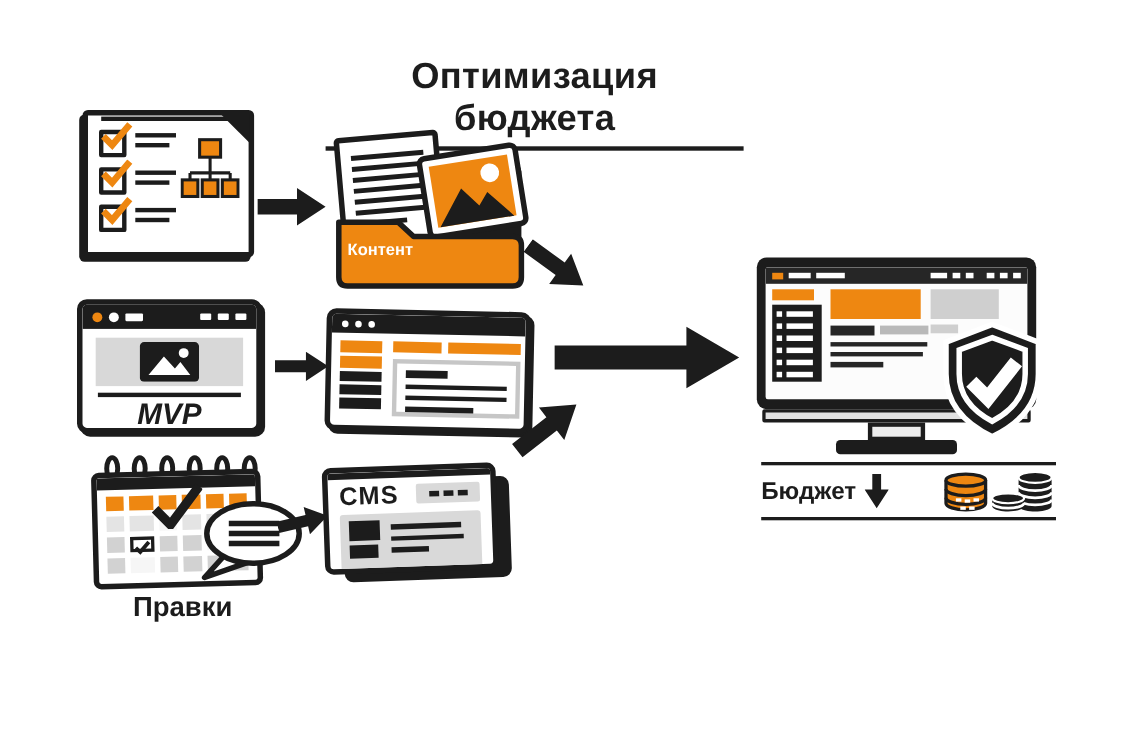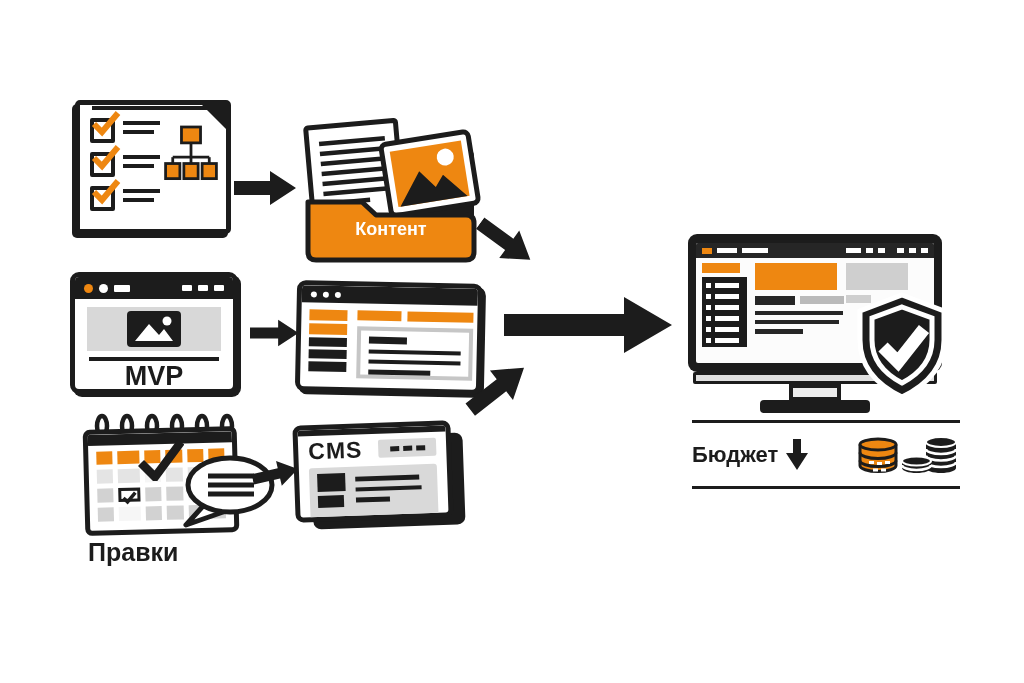--- a/index.html
+++ b/index.html
@@ -29,41 +29,41 @@
   .tx i{display:block;height:4px;background:#1c1c1c;}
 
   
   .mvp{left:70px;top:272px;width:168px;height:122px;}
   .tbar{background:#1c1c1c;display:flex;align-items:center;gap:6px;padding:0 9px;}
   .dot{border-radius:50%;flex:0 0 auto;}
   .sp{flex:1;}
   .wrect{background:#fff;border-radius:1px;flex:0 0 auto;}
   .imgarea{margin:8px 12px 6px;height:44px;background:#d8d8d8;display:flex;align-items:center;justify-content:center;}
   .mvp-rule{margin:0 14px;border-bottom:4px solid #1c1c1c;}
-  .mvp-label{text-align:center;font-size:27px;font-weight:700;line-height:30px;}
+  .mvp-label{text-align:center;font-size:27px;font-weight:700;line-height:30px;font-style:italic;}
 
   
   .admin{left:296px;top:282px;width:186px;height:111px;transform:rotate(1.2deg);}
   .admin .body{position:relative;height:84px;}
   .colbars{position:absolute;left:8px;top:7px;display:flex;flex-direction:column;gap:3px;}
   .colbars i{display:block;width:38px;}
   .abox{position:absolute;left:56px;top:23px;width:116px;height:52px;border:4px solid #c6c6c6;
         box-sizing:border-box;background:#fff;padding:6px 8px;}
   .abox i{display:block;background:#1c1c1c;}
 
   
   .cal-board{left:0;top:15px;width:154px;height:106px;background:#fff;border:5px solid #1c1c1c;
              border-radius:7px;box-sizing:border-box;transform:rotate(-1.5deg);overflow:hidden;}
   .cal-head{height:11px;background:#1c1c1c;}
   .cal-grid{display:grid;grid-template-columns:repeat(6,1fr);gap:5px;padding:6px 8px;}
   .cal-grid b{display:block;height:13px;background:#EE8711;}
   .cal-grid s{display:block;height:14px;text-decoration:none;}
   .g1{background:#e4e4e4;} .g2{background:#d2d2d2;} .gw{background:#f6f6f6;}
   .cal-cbx{position:relative;background:#fff;border:3px solid #1c1c1c;box-sizing:border-box;}
-  .cal-label{left:4px;top:125px;width:156px;font-size:25px;font-weight:700;}
+  .cal-label{left:4px;top:125px;width:156px;text-align:center;font-size:25px;font-weight:700;}
 
   
   .cms-shadow{left:18px;top:12px;width:152px;height:92px;background:#1c1c1c;border-radius:8px;transform:rotate(-2deg);}
   .cms-card{left:0;top:0;width:158px;height:97px;background:#fff;border:5px solid #1c1c1c;border-radius:8px;
             box-sizing:border-box;transform:rotate(-2deg);overflow:hidden;}
   .cms-strip{height:6px;background:#1c1c1c;}
   .cms-head{display:flex;align-items:center;padding:4px 10px 2px;}
   .cms-label{font-size:23px;font-weight:700;letter-spacing:1px;line-height:22px;}
   .chip{margin-left:auto;width:58px;height:18px;background:#d9d9d9;border-radius:2px;
         display:flex;align-items:center;justify-content:center;gap:4px;}
@@ -83,28 +83,29 @@
   .sb .r{display:flex;gap:4px;align-items:center;}
   .sb .r u{display:block;width:5px;height:5px;background:#fff;}
   .sb .r i{display:block;width:24px;height:5px;background:#fff;}
   .strip{left:5px;top:138px;width:244px;height:12px;background:#e0e0e0;border:3px solid #1c1c1c;border-radius:2px;box-sizing:border-box;}
   .neck{left:101px;top:150px;width:52px;height:17px;background:#ececec;border:4px solid #1c1c1c;box-sizing:border-box;}
   .base{left:72px;top:166px;width:110px;height:13px;background:#1c1c1c;border-radius:4px;}
 
   
   .res{left:692px;top:420px;width:268px;}
   .rule{height:3px;background:#1c1c1c;}
-  .res-row{display:flex;align-items:center;gap:8px;height:63px;}
+  .res-row{display:flex;align-items:center;gap:8px;height:47px;}
   .res-label{font-size:22px;font-weight:700;}
 </style>
 </head>
 <body>
 
 <div class="stage">
 
+  <div class="abs title">Оптимизация бюджета</div>
 
   <div class="abs spec">
     <svg class="abs" style="right:-1px;top:-1px" width="26" height="26">
       <polygon points="0,0 26,0 26,26" fill="#1c1c1c"></polygon>
     </svg>
     <div class="spec-rule"></div>
     <div class="spec-body">
       <div class="chk-col">
         <div class="chk-row">
           <span class="cbx">
@@ -178,21 +179,21 @@
         </g>
       </g>
       <g transform="rotate(-9 132 62)">
         <rect x="90" y="24" width="88" height="72" rx="5" fill="#fff" stroke="#1c1c1c" stroke-width="5"></rect>
         <rect x="98" y="32" width="72" height="56" fill="#EE8711"></rect>
         <polygon points="100,88 124,56 138,74 147,63 168,88" fill="#1c1c1c"></polygon>
         <circle cx="152" cy="46" r="8.5" fill="#fff"></circle>
       </g>
       <path d="M12,88 L66,88 L80,101 L170,101 Q178,101 178,109 L178,138 Q178,146 170,146 L20,146 Q12,146 12,138 Z" fill="#EE8711" stroke="#1c1c1c" stroke-width="5" stroke-linejoin="round"></path>
     </svg>
-    <div class="abs" style="left:20px;top:105px;width:150px;text-align:center;color:#fff;font-size:18px;font-weight:700">Контент</div>
+    <div class="abs" style="left:20px;top:105px;width:150px;text-align:left;color:#fff;font-size:15px;font-weight:700">Контент</div>
   </div>
 
   <svg class="abs" style="left:474px;top:222px;transform:rotate(36deg)" width="64" height="40" viewBox="0 0 64 40">
     <polygon points="0,13 36,13 36,3 62,20 36,37 36,27 0,27" fill="#1c1c1c"></polygon>
   </svg>
 
   <div class="abs win mvp">
     <div class="tbar" style="height:22px">
       <span class="dot" style="width:9px;height:9px;background:#EE8711"></span>
       <span class="dot" style="width:9px;height:9px;background:#fff"></span>

